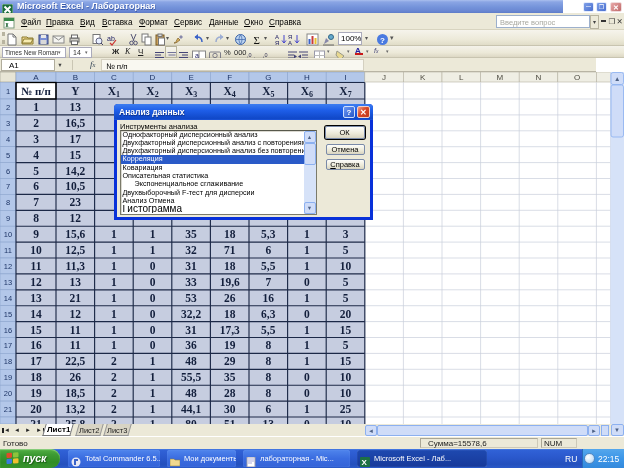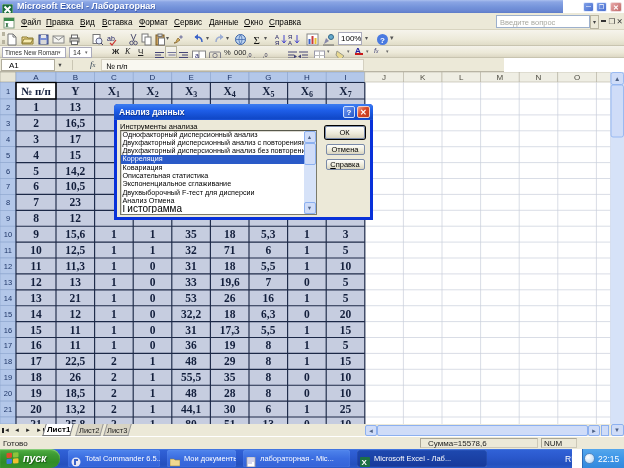--- a/index.html
+++ b/index.html
@@ -200,21 +200,21 @@
     <div class="abs" style="left:335px;top:0.5px;"><svg width="12" height="11">
         <path d="M2 1l7 5-4 4-4-5z" fill="#e8d890" stroke="#998"></path>
         <rect x="1" y="8.5" width="9" height="2" fill="#e8c030"></rect>
       </svg></div>
     <div class="abs" style="left:347px;top:2px;font-size:5px;color:#666;">▾</div>
     <div class="abs" style="left:355px;top:0px;font-size:8px;color:#2222a0;font-weight:bold;">А<span style="display:block;margin-top:-2.5px;height:2.2px;background:#c81818;width:8px;"></span></div>
     <div class="abs" style="left:366px;top:2px;font-size:5px;color:#666;">▾</div>
     <div class="abs" style="left:374px;top:1px;font-size:7px;color:#447;font-style:italic;">f<span style="font-size:5px;">x</span></div>
     <div class="abs" style="left:386px;top:2px;font-size:5px;color:#666;">▾</div>
   </div>
-<div class="abs" style="left:0;top:58px;width:504px;height:14px;background:#ece9d8;border-bottom:1px solid #b8b4a4;">
+<div class="abs" style="left:0;top:58px;width:596px;height:14px;background:#ece9d8;border-bottom:1px solid #b8b4a4;">
  <div class="abs" style="left:1px;top:1px;width:54px;height:12px;background:#fff;border:1px solid #b0ac9c;font-size:8px;color:#000;padding-left:7px;line-height:11px;">A1</div>
  <div class="abs" style="left:55px;top:2px;width:10px;height:10px;font-size:5.5px;color:#444;text-align:center;line-height:10px;">▼</div>
  <div class="abs" style="left:72px;top:2px;width:2px;height:10px;border-left:1px solid #cac6b4;"></div>
  <div class="abs" style="left:90px;top:1px;font-size:9px;font-style:italic;color:#345;font-family:'Liberation Serif',serif;">f<span style="font-size:6.5px;">x</span></div>
  <div class="abs" style="left:101px;top:1px;width:263px;height:12px;background:#f9f8f1;border:1px solid #d4d0c0;">
       <span class="abs" style="left:4px;top:2px;font-size:8px;color:#000;">№ п/п</span>
     </div>
 </div>
 <div class="abs" style="left:0;top:72px;width:624px;height:352px;"><svg width="624" height="352" viewBox="0 72.0 624 352" font-family="Liberation Sans, sans-serif">
 <rect x="0" y="72.0" width="624" height="352" fill="#fff"></rect>
@@ -527,21 +527,21 @@
  <div class="abs" style="left:610.5px;top:0;width:13px;height:12px;background:#cfdcf8;border:1px solid #8cb0f0;border-radius:2px;font-size:6px;color:#4d6185;text-align:center;line-height:10px;">▼</div>
 </div>
 
 <div class="abs" style="left:0;top:436px;width:624px;height:12.5px;background:#ece9d8;border-top:1px solid #fff;">
  <div class="abs" style="left:3px;top:2px;font-size:8px;color:#222;">Готово</div>
  <div class="abs" style="left:420px;top:1px;width:118px;height:10px;border:1px solid #cdc9b8;border-top-color:#aaa695;border-left-color:#aaa695;"></div>
  <div class="abs" style="left:541px;top:1px;width:36px;height:10px;border:1px solid #cdc9b8;border-top-color:#aaa695;border-left-color:#aaa695;"></div>
  <div class="abs" style="left:428px;top:2px;font-size:8px;color:#222;">Сумма=15578,6</div>
  <div class="abs" style="left:544px;top:2px;font-size:8px;color:#222;">NUM</div>
 </div>
-<div class="abs" style="left:0;top:448.5px;width:572px;height:19.5px;background:linear-gradient(to bottom,#4b7fe4 0%,#3061d6 8%,#2a58cc 45%,#2450bd 80%,#2b5ac9 100%);">
+<div class="abs" style="left:0;top:448.5px;width:624px;height:19.5px;background:linear-gradient(to bottom,#4b7fe4 0%,#3061d6 8%,#2a58cc 45%,#2450bd 80%,#2b5ac9 100%);">
     <div class="abs" style="left:0;top:0;width:60px;height:19.5px;background:linear-gradient(to bottom,#53b045 0%,#3d9a33 30%,#2f8c26 70%,#37942c 100%);border-radius:0 9px 9px 0;box-shadow:inset 0 1px 1px #8cd080;">
 <svg class="abs" style="left:6px;top:3.5px;" width="13" height="13" viewBox="0 0 13 13">
         <g transform="skewY(-4)">
           <rect x="0.5" y="1" width="5.5" height="5" rx="1" fill="#e04a2a"></rect>
           <rect x="7" y="1" width="5.5" height="5" rx="1" fill="#8cc43c"></rect>
           <rect x="0.5" y="7" width="5.5" height="5" rx="1" fill="#3a7ae0"></rect>
           <rect x="7" y="7" width="5.5" height="5" rx="1" fill="#f0c030"></rect>
         </g>
       </svg>
 <span class="abs" style="left:23px;top:3px;color:#fff;font-size:10.5px;font-weight:bold;font-style:italic;text-shadow:1px 1px 1px #1a5a14;">пуск</span>
@@ -587,21 +587,21 @@
     </div>
     <div class="abs" style="left:3px;top:16px;width:252.5px;height:97px;background:#ece9d8;"></div>
     <div class="abs" style="left:6px;top:17.5px;font-size:7.5px;color:#000;"><u>И</u>нструменты анализа</div>
     <div class="abs" style="left:5.5px;top:25.5px;width:197px;height:85px;background:#fff;border:1px solid #7a7a6a;border-top-color:#58584c;box-shadow:inset 0.5px 0.5px 0 #b8b4a4;">
       <div style="height:8.3px;font-size:7.2px;line-height:8.5px;padding-left:2px;white-space:nowrap;overflow:hidden;color:#000;">Однофакторный дисперсионный анализ</div>
       <div style="height:8.3px;font-size:7.2px;line-height:8.5px;padding-left:2px;white-space:nowrap;overflow:hidden;color:#000;">Двухфакторный дисперсионный анализ с повторениями</div>
       <div style="height:8.3px;font-size:7.2px;line-height:8.5px;padding-left:2px;white-space:nowrap;overflow:hidden;color:#000;">Двухфакторный дисперсионный анализ без повторений</div>
       <div style="height:8.3px;font-size:7.2px;line-height:8.5px;padding-left:2px;white-space:nowrap;overflow:hidden;background:#2a5ac8;color:#fff;">Корреляция</div>
       <div style="height:8.3px;font-size:7.2px;line-height:8.5px;padding-left:2px;white-space:nowrap;overflow:hidden;color:#000;">Ковариация</div>
       <div style="height:8.3px;font-size:7.2px;line-height:8.5px;padding-left:2px;white-space:nowrap;overflow:hidden;color:#000;">Описательная статистика</div>
-      <div style="height:8.3px;font-size:7.2px;line-height:8.5px;padding-left:2px;white-space:nowrap;overflow:hidden;color:#000;">Экспоненциальное сглаживание</div>
+      <div style="height:8.3px;font-size:7.2px;line-height:8.5px;padding-left:14px;white-space:nowrap;overflow:hidden;color:#000;">Экспоненциальное сглаживание</div>
       <div style="height:8.3px;font-size:7.2px;line-height:8.5px;padding-left:2px;white-space:nowrap;overflow:hidden;color:#000;">Двухвыборочный F-тест для дисперсии</div>
       <div style="height:8.3px;font-size:7.2px;line-height:8.5px;padding-left:2px;white-space:nowrap;overflow:hidden;color:#000;">Анализ Отмена</div>
       <div style="height:8.3px;font-size:10px;line-height:8.5px;padding-left:2px;white-space:nowrap;overflow:hidden;color:#000;">Гистограмма</div>
       <div class="abs" style="left:183px;top:0;width:12px;height:83px;background:#d6e2f8;">
         <div style="width:12px;height:12px;background:#cfdcf8;border:1px solid #8cb0f0;border-radius:2px;font-size:5.5px;color:#4d6185;text-align:center;line-height:10px;">▲</div>
         <div style="width:12px;height:22px;background:#cfdcf8;border:1px solid #8cb0f0;border-radius:2px;margin-top:0;"></div>
         <div class="abs" style="left:0;bottom:0;width:12px;height:12px;background:#cfdcf8;border:1px solid #8cb0f0;border-radius:2px;font-size:5.5px;color:#4d6185;text-align:center;line-height:10px;">▼</div>
       </div>
     </div>
     <div class="abs" style="left:210.5px;top:21.5px;width:40px;height:13px;background:linear-gradient(to bottom,#fdfdfa,#ece9d8 60%,#d8d4c0);border:1px solid #7a8aa8;border-radius:2px;box-shadow:0 0 0 1px #000;font-size:7.5px;color:#000;text-align:center;line-height:12px;">ОК</div>

